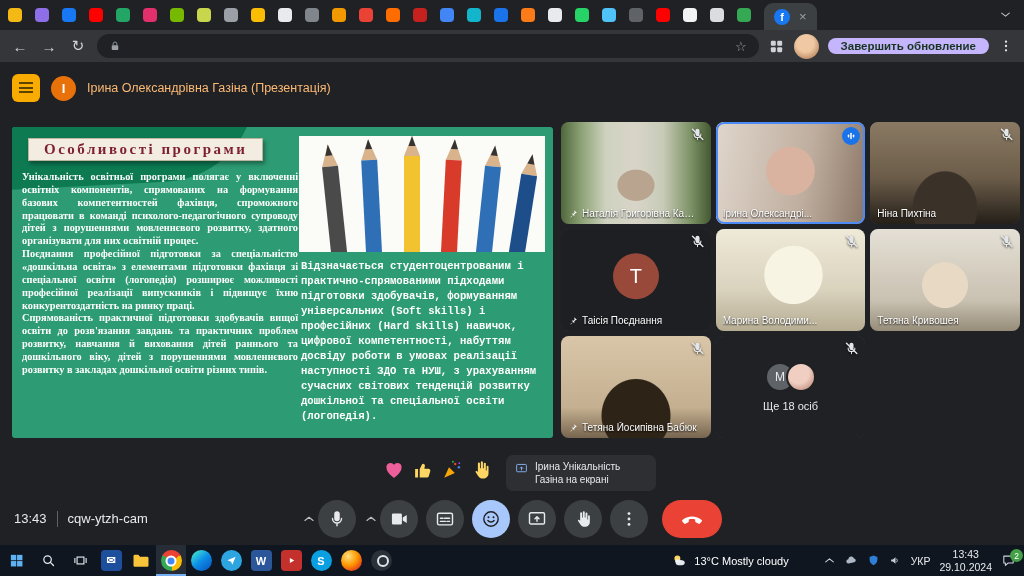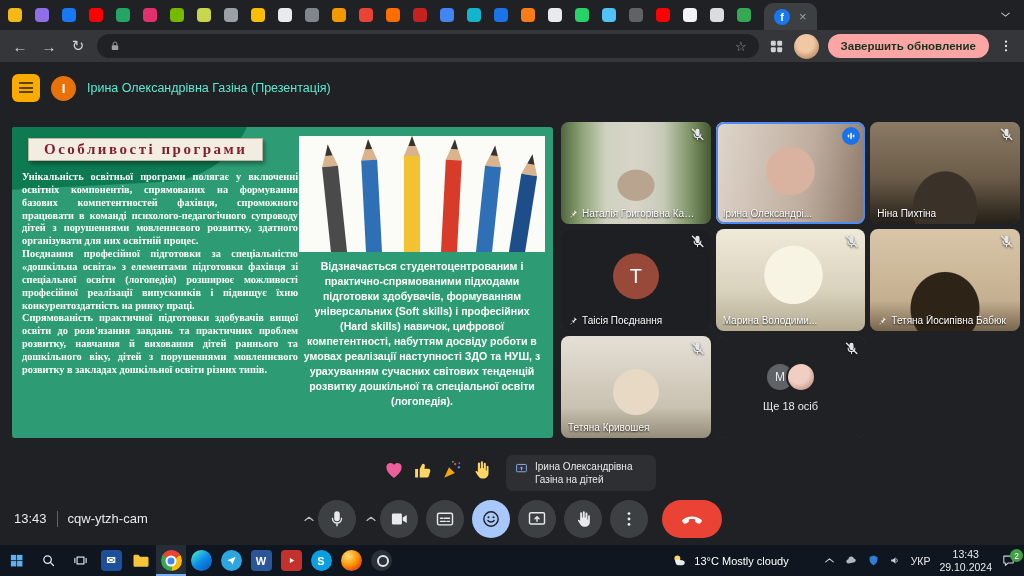--- a/index.html
+++ b/index.html
@@ -22,47 +22,47 @@
   .toolbar{position:absolute;left:0;top:30px;width:100%;height:32px;background:#35363a;
            display:flex;align-items:center;gap:9px;padding:0 10px;box-sizing:border-box}
   .nav-ic{color:#cfd2d6;font-size:15px;width:20px;text-align:center;flex:none;user-select:none}
   .omni{flex:1;max-width:688px;height:24px;background:#202124;border-radius:13px;display:flex;
         align-items:center;gap:8px;padding:0 12px;color:#e8eaed;font-size:12px;box-sizing:border-box}
   .omni .lock{width:12px;height:12px;color:#9aa0a6;flex:none}
   .omni-star{margin-left:auto;color:#9aa0a6;font-size:13px}
   .ext-ic{width:17px;height:17px;color:#cfd2d6;flex:none}
   .avatar{width:25px;height:25px;border-radius:50%;flex:none;
           background:radial-gradient(circle at 45% 38%,#f0c9a4 0 40%,#a06a42 100%)}
-  .update{height:24px;border-radius:12px;background:#fca5a5;color:#17341f;font-size:11.5px;
+  .update{height:16px;border-radius:12px;background:#c4b5fd;color:#17341f;font-size:11.5px;
           font-weight:bold;display:flex;align-items:center;padding:0 13px;flex:none}
   .menu-dots{width:16px;height:16px;color:#e8eaed;flex:none}
 
   
   .phead{position:absolute;left:12px;top:74px;display:flex;align-items:center;gap:11px}
   .pres-ic{width:28px;height:28px;border-radius:6px;background:#f9ab00;display:flex;
            align-items:center;justify-content:center}
   .pres-ic i{display:block;width:14px;height:12px;
              background:repeating-linear-gradient(180deg,#5c4300 0 2px,rgba(0,0,0,0) 2px 4.5px)}
   .pavatar{width:25px;height:25px;border-radius:50%;background:#e8710a;color:#fff;font-size:13px;
            font-weight:bold;display:flex;align-items:center;justify-content:center}
-  .ptitle{color:#5eead4;font-size:12.5px}
+  .ptitle{color:#fdba74;font-size:12.5px}
 
   
   .slide{position:absolute;left:12px;top:127px;width:541px;height:311px;background:#2d9c74;
          border-radius:3px;overflow:hidden}
   .deco{position:absolute;left:-64px;top:-36px;width:310px;height:94px;background:#0d7a52;
         border-radius:0 0 150px 30px;transform:rotate(-3deg)}
   .slide-title{position:absolute;left:16px;top:11px;background:#f2ede0;border:1px solid #bdb49e;
         box-shadow:2px 3px 4px rgba(0,0,0,.35);padding:2px 15px;font-family:"Liberation Serif",serif;
         font-weight:bold;font-size:15px;letter-spacing:2.5px;color:#7e1f33;white-space:nowrap}
   .slide-left{position:absolute;left:10px;top:44px;width:276px;font-family:"Liberation Serif",serif;
         font-size:10.3px;line-height:1.25;color:#fff;text-align:justify;white-space:pre-line;font-weight:bold}
   .pencil-panel{position:absolute;left:287px;top:9px;width:246px;height:116px;background:#fbfbf8}
-  .slide-right{position:absolute;left:289px;top:132px;width:242px;font-family:Liberation Sans, sans-serif;
-        font-size:10.6px;line-height:1.42;color:#fff;text-align:center;font-weight:bold}
+  .slide-right{position:absolute;left:289px;top:132px;width:242px;font-family:Liberation Mono, monospace;
+        font-size:10.6px;line-height:1.42;color:#fff;text-align:left;font-weight:bold}
 
   
   .pgrid{position:absolute;left:561px;top:122px;width:459px;height:316px;display:grid;
          grid-template-columns:repeat(3,1fr);grid-template-rows:repeat(3,1fr);gap:5px}
   .tile{position:relative;border-radius:8px;overflow:hidden;background:#3c4043}
   .vid{position:absolute;inset:0}
   .speaking::after{content:"";position:absolute;inset:0;border:2.5px solid #4c8bf5;border-radius:8px;pointer-events:none}
   .nametag{position:absolute;left:7px;bottom:5px;display:flex;align-items:center;gap:4px;color:#fff;
            font-size:10px;text-shadow:0 1px 2px rgba(0,0,0,.95);max-width:88%}
   .nametag span{white-space:nowrap;overflow:hidden;text-overflow:ellipsis}
@@ -467,39 +467,39 @@
       <div class="vid v5"></div>
       <svg class="mutei">
           <use href="#i-micoff"></use>
         </svg>
       <div class="nametag">
         <span>Марина Володими...</span>
       </div>
     </div>
 
     <div class="tile">
+      <div class="vid v6"></div>
+      <svg class="mutei">
+          <use href="#i-micoff"></use>
+        </svg>
+      <div class="nametag">
+        <span>Тетяна Кривошея</span>
+      </div>
+    </div>
+
+    <div class="tile">
       <div class="vid v7"></div>
       <svg class="mutei">
           <use href="#i-micoff"></use>
         </svg>
       <div class="nametag">
         <svg class="pini">
             <use href="#i-pin"></use>
           </svg>
         <span>Тетяна Йосипівна Бабюк</span>
-      </div>
-    </div>
-
-    <div class="tile">
-      <div class="vid v6"></div>
-      <svg class="mutei">
-          <use href="#i-micoff"></use>
-        </svg>
-      <div class="nametag">
-        <span>Тетяна Кривошея</span>
       </div>
     </div>
 
 
     <div class="tile">
       <div class="vid v9"></div>
       <svg class="mutei">
           <use href="#i-micoff"></use>
         </svg>
       <div class="more-tile">
@@ -523,21 +523,21 @@
         <use href="#i-party"></use>
       </svg>
     <svg style="color:#fdd663">
         <use href="#i-hand"></use>
       </svg>
   </div>
   <div class="toast">
     <svg>
         <use href="#i-present"></use>
       </svg>
-    <div class="toast-text">Ірина Олександрівна Газіна на дітей</div>
+    <div class="toast-text">Ірина Унікальність Газіна на екрані</div>
   </div>
 
   <div class="bar">
     <div class="bar-left">
       <span>13:43</span>
       <span class="vdiv"></span>
       <span>cqw-ytzh-cam</span>
     </div>
     <div class="bar-center">
       <span class="grp">

